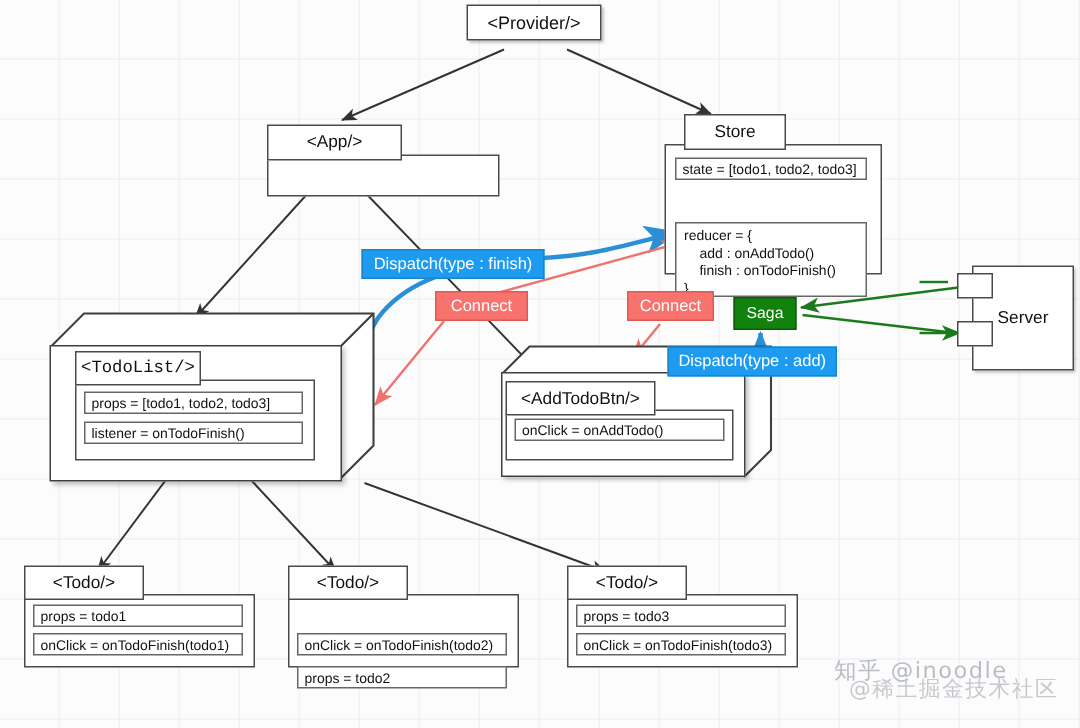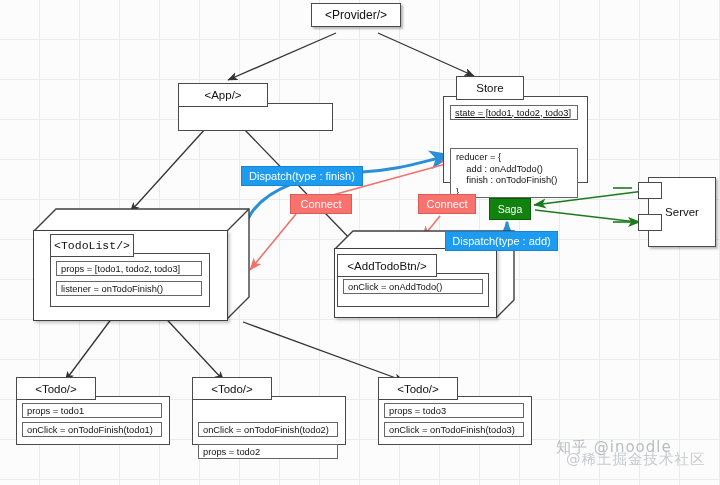--- a/index.html
+++ b/index.html
@@ -146,21 +146,21 @@
 
   <div class="hdr" style="left:178px;top:83px;width:88px;height:22px;">
     <span>&lt;App/&gt;</span>
   </div>
   <div class="body-box" style="left:178px;top:103px;width:153px;height:26px;"></div>
 
   <div class="hdr" style="left:443px;top:76px;width:66px;height:22px;margin-left:13px;">
     <span>Store</span>
   </div>
   <div class="body-box" style="left:443px;top:96px;width:143px;height:85px;"></div>
-  <div class="field" style="left:450px;top:105px;width:128px;height:15px;text-decoration:underline;">state = [todo1, todo2, todo3]</div>
+  <div class="field" style="left:450px;top:105px;width:128px;height:15px;">state = [todo1, todo2, todo3]</div>
   <div class="field multiline" style="left:450px;top:124px;width:128px;height:50px;">reducer = {
     add : onAddTodo()
     finish : onTodoFinish()
 }</div>
 
   <div class="cube" style="left:22px;top:205px;width:228px;height:122px;">
     <svg width="228" height="122">
       <path d="M12,26 L34,4 L227,4 L227,92 L205,114" fill="#ffffff" stroke="#3f3f3f" stroke-width="1.4"></path>
       <path d="M205,114 L205,26 L227,4" fill="none" stroke="#3f3f3f" stroke-width="1.4"></path>
       <path d="M12,26 L205,26" fill="none" stroke="#3f3f3f" stroke-width="1.4"></path>

